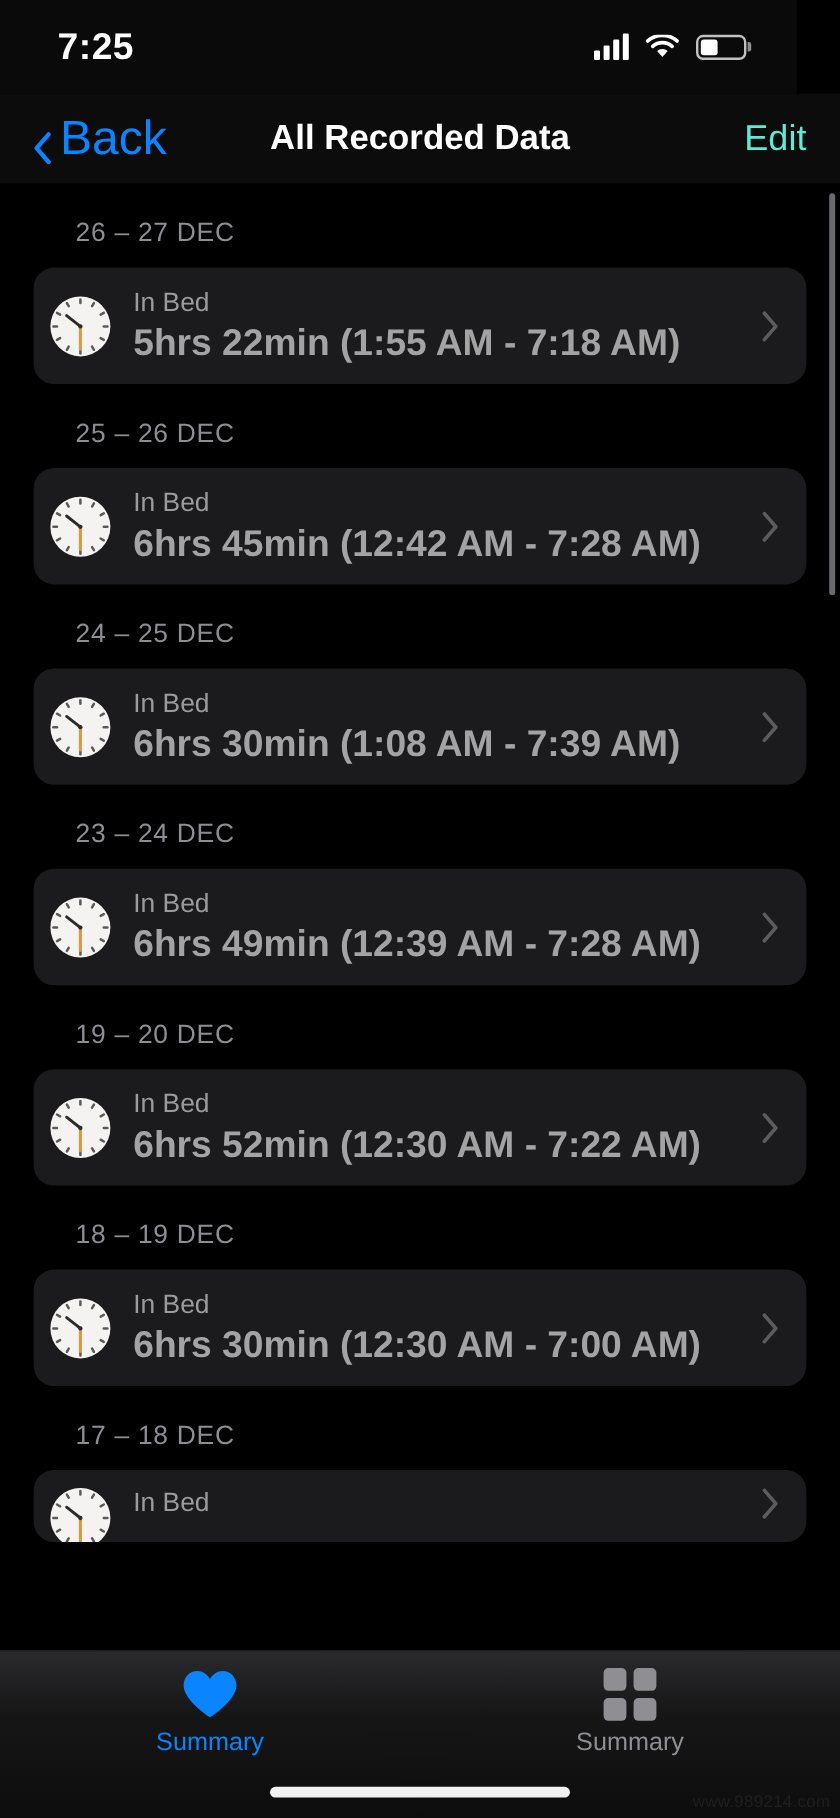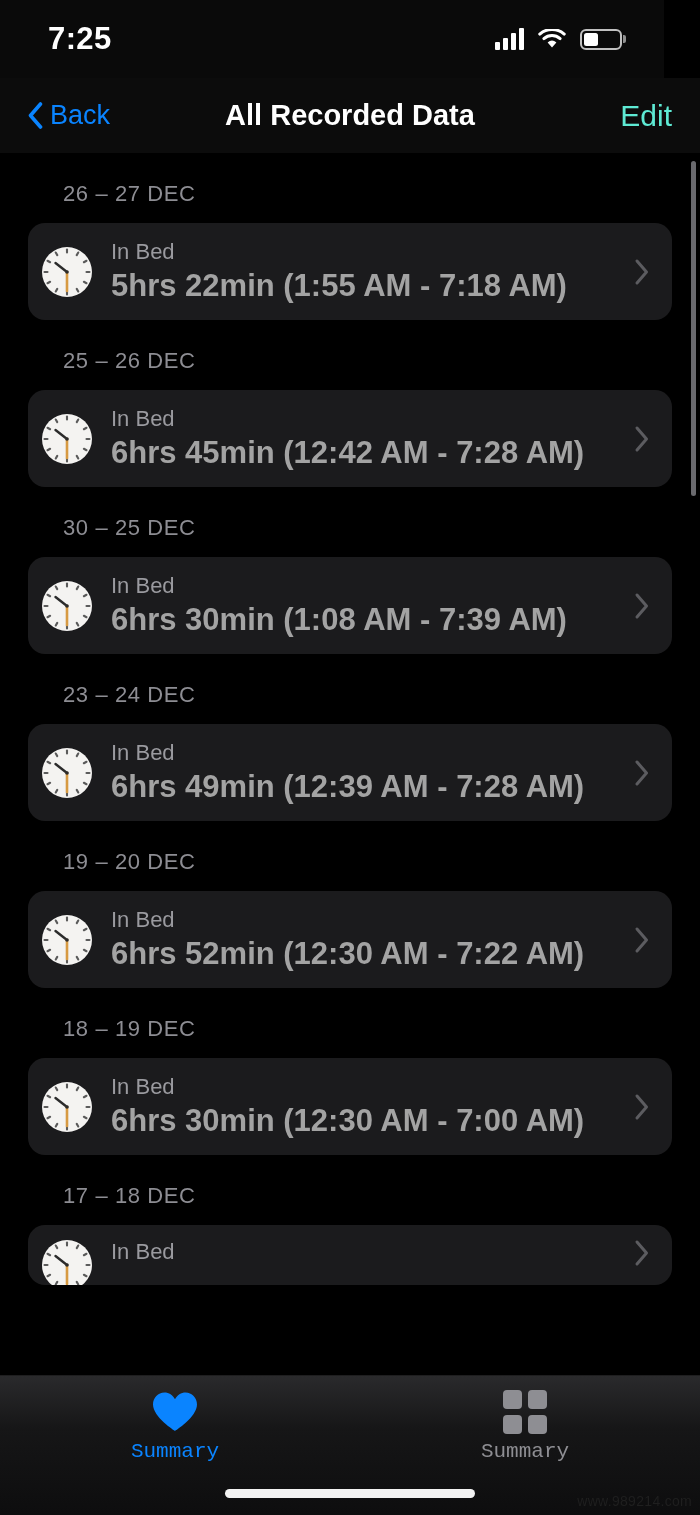--- a/index.html
+++ b/index.html
@@ -66,21 +66,21 @@
   
   .nav-bar {
     position:absolute; top:78px; left:0;
     width:700px; height:75px;
     background:#0c0c0c;
     display:flex; align-items:center;
     padding:0 28px;
   }
   .nav-back {
     display:flex; align-items:center; gap:2px;
-    color:#0a84ff; font-size:27px;
+    color:#0a84ff; font-size:40px;
     cursor:pointer; flex:0 0 auto;
   }
   .nav-back .chev {
     width:15px; height:27px; margin-right:5px;
   }
   .nav-title {
     position:absolute; left:0; right:0;
     text-align:center;
     font-size:29px; font-weight:700; color:#fff;
     pointer-events:none;
@@ -146,21 +146,21 @@
     width:16px; height:28px;
   }
 
   
   .tab-bar {
     position:absolute; bottom:0; left:0;
     width:700px; height:140px;
     background:linear-gradient(180deg,#2a2a2c 0%,#161617 38%,#0d0d0e 100%);
     border-top:1px solid rgba(255,255,255,.07);
   }
-  .tabs { display:flex; height:92px;font-family:Liberation Mono, monospace; }
+  .tabs { display:flex; height:92px; }
   .tab {
     flex:1 1 50%;
     display:flex; flex-direction:column;
     align-items:center; justify-content:center;
     gap:7px; cursor:pointer; padding-top:8px;
   }
   .tab-icon { height:44px; display:flex; align-items:center; justify-content:center; }
   .tab-label { font-size:21px; line-height:1; }
   .tab-active .tab-label { color:#0a84ff; }
   .tab-inactive .tab-label { color:#8e8e93; }
@@ -278,21 +278,21 @@
             <div class="card-text">
               <div class="card-label">In Bed</div>
               <div class="card-value">6hrs 45min (12:42 AM - 7:28 AM)</div>
             </div>
             <div class="card-chevron"><svg width="16" height="28" viewBox="0 0 16 28">
                 <path d="M3 3 L12.5 14 L3 25" stroke="#5c5c60" stroke-width="3" fill="none" stroke-linecap="round" stroke-linejoin="round"></path>
               </svg></div>
           </div>
         </div>
         <div class="section">
-          <div class="section-header">30 – 25 DEC</div>
+          <div class="section-header">24 – 25 DEC</div>
           <div class="card">
             <div class="clock-icon"><svg width="52" height="52" viewBox="0 0 52 52">
                 <circle cx="26" cy="26" r="25" fill="#f4f3f1"></circle>
                 <line x1="26.00" y1="6.50" x2="26.00" y2="3.50" stroke="#5a5a5a" stroke-width="2.1" stroke-linecap="round"></line>
                 <line x1="35.75" y1="9.11" x2="37.25" y2="6.51" stroke="#5a5a5a" stroke-width="2.1" stroke-linecap="round"></line>
                 <line x1="42.89" y1="16.25" x2="45.49" y2="14.75" stroke="#5a5a5a" stroke-width="2.1" stroke-linecap="round"></line>
                 <line x1="45.50" y1="26.00" x2="48.50" y2="26.00" stroke="#5a5a5a" stroke-width="2.1" stroke-linecap="round"></line>
                 <line x1="42.89" y1="35.75" x2="45.49" y2="37.25" stroke="#5a5a5a" stroke-width="2.1" stroke-linecap="round"></line>
                 <line x1="35.75" y1="42.89" x2="37.25" y2="45.49" stroke="#5a5a5a" stroke-width="2.1" stroke-linecap="round"></line>
                 <line x1="26.00" y1="45.50" x2="26.00" y2="48.50" stroke="#5a5a5a" stroke-width="2.1" stroke-linecap="round"></line>

